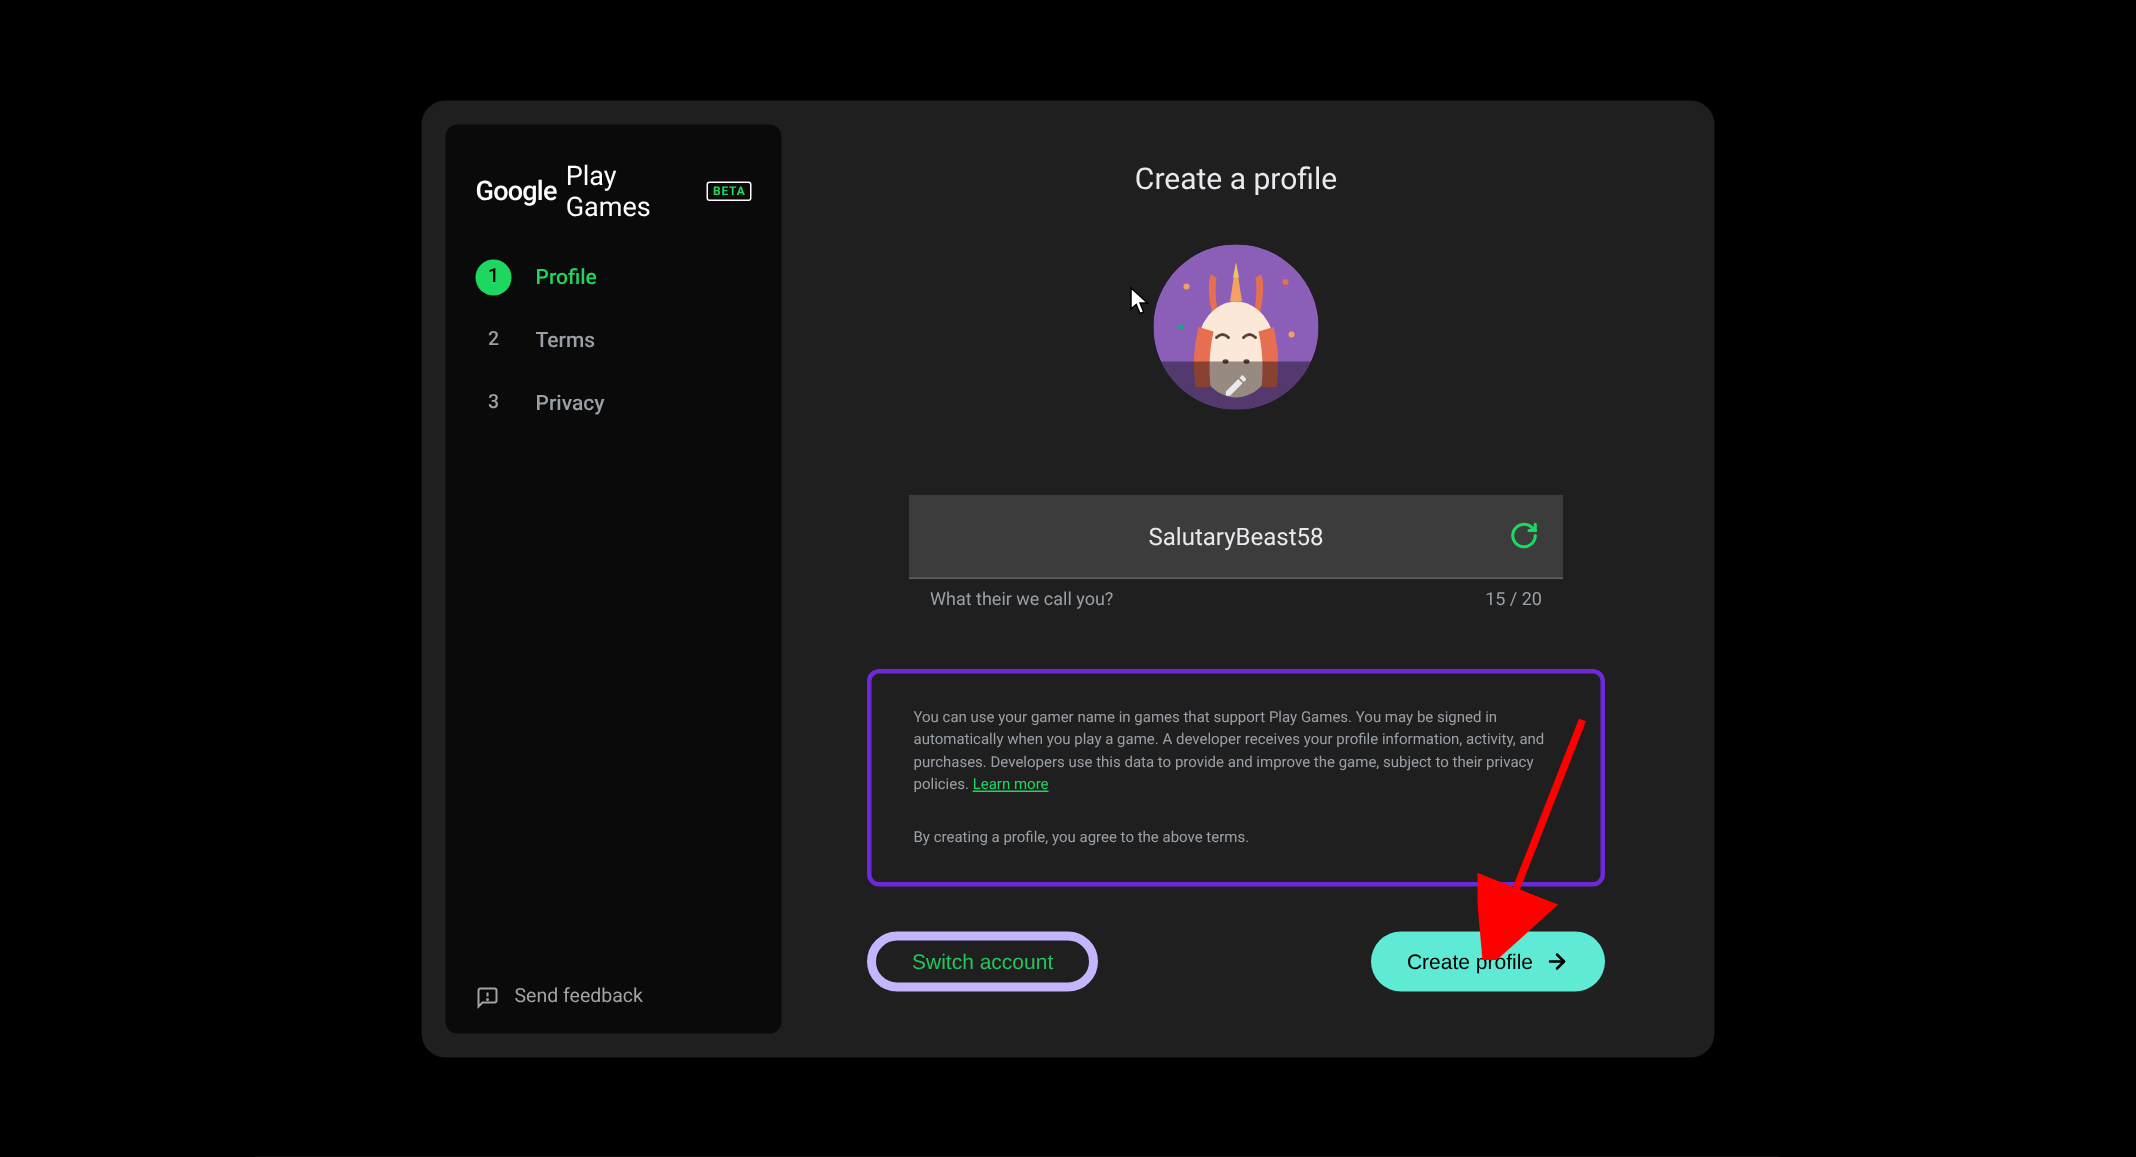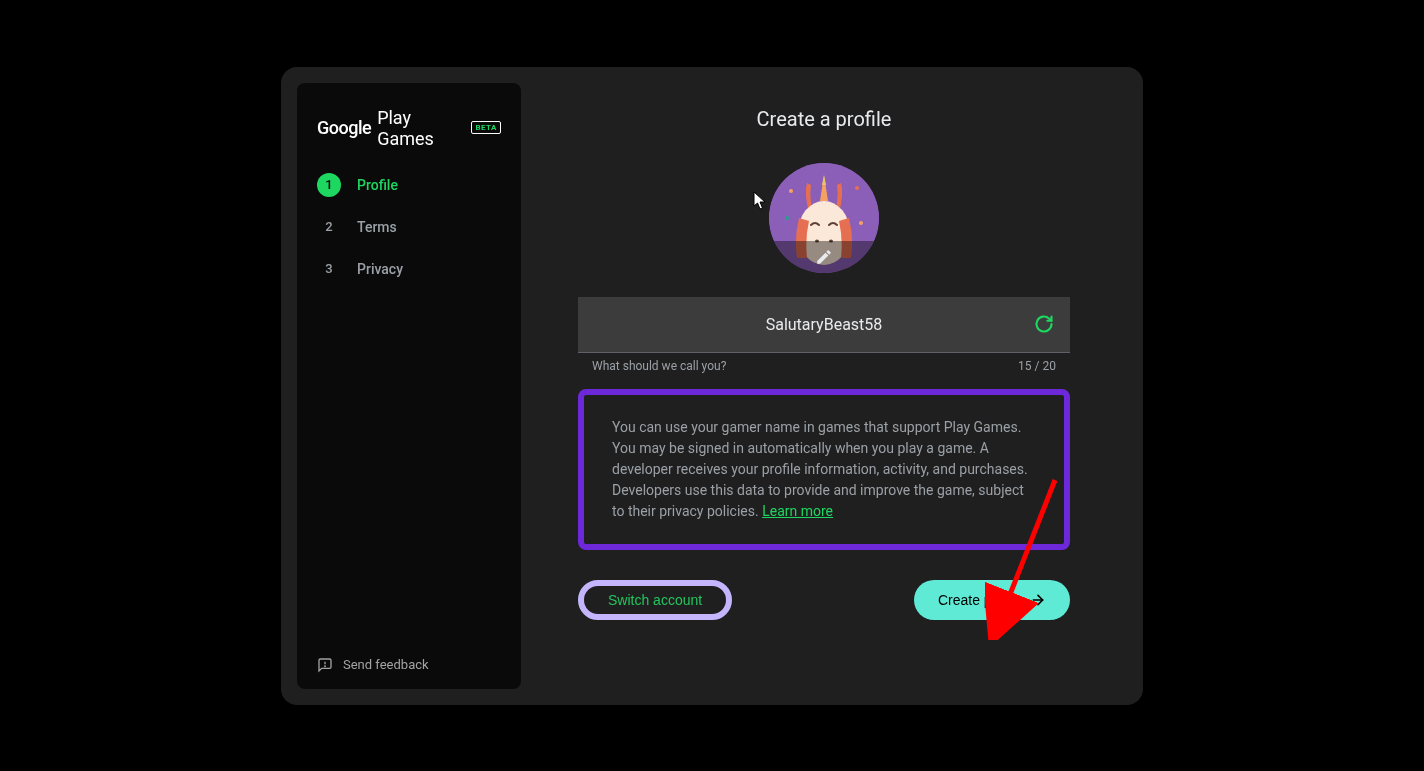--- a/index.html
+++ b/index.html
@@ -158,22 +158,23 @@
       display: flex;
       align-items: center;
       justify-content: center;
     }
     .edit-icon {
       width: 18px;
       height: 18px;
       color: #e8eaed;
     }
     .name-field {
-      width: 492px;
-      position: relative;
+      width: 436px;
+      position: relative;
+      margin-top: 33px;
     }
     .name-input-box {
       background: #3c3c3c;
       height: 56px;
       display: flex;
       align-items: center;
       justify-content: center;
       position: relative;
       border-bottom: 1px solid #5f6368;
     }
@@ -194,25 +195,25 @@
     }
     .field-meta {
       display: flex;
       justify-content: space-between;
       padding: 6px 14px 0 14px;
       font-size: 12px;
       color: #9aa0a6;
     }
     .info-box {
       width: 492px;
-      border: 6px solid #6d28d9;
+      border: 3px solid #6d28d9;
       border-radius: 8px;
       padding: 22px 28px;
-      margin-top: 16px;
-      font-size: 14px;
+      margin-top: 40px;
+      font-size: 10px;
       line-height: 1.5;
       color: #9aa0a6;
     }
     .info-box p {
       margin-bottom: 20px;
     }
     .info-box p:last-child {
       margin-bottom: 0;
     }
     .learn-more {
@@ -337,27 +338,28 @@
 
     <div class="name-field">
       <div class="name-input-box">
         <span class="name-text">SalutaryBeast58</span>
         <svg class="refresh-btn" viewBox="0 0 24 24" fill="none" stroke="currentColor" stroke-width="2.5" stroke-linecap="round">
           <path d="M21 12a9 9 0 1 1-3-6.7L21 8"></path>
           <path d="M21 3v5h-5"></path>
         </svg>
       </div>
       <div class="field-meta">
-        <span>What should we call you?</span>
+        <span>What their we call you?</span>
         <span>15 / 20</span>
       </div>
     </div>
 
     <div class="info-box">
       <p><span>You can use your gamer name in games that support Play Games. You may be signed in automatically when you play a game. A developer receives your profile information, activity, and purchases. Developers use this data to provide and improve the game, subject to their privacy policies. </span><a class="learn-more">Learn more</a></p>
+      <p>By creating a profile, you agree to the above terms.</p>
     </div>
 
     <div class="actions">
       <button class="btn btn-outline">
         <span>Switch account</span>
       </button>
       <button class="btn btn-primary">
         <span>Create profile</span>
         <svg class="arrow-icon" viewBox="0 0 24 24" fill="none" stroke="currentColor" stroke-width="2.5" stroke-linecap="round" stroke-linejoin="round">
           <line x1="5" y1="12" x2="19" y2="12"></line>

